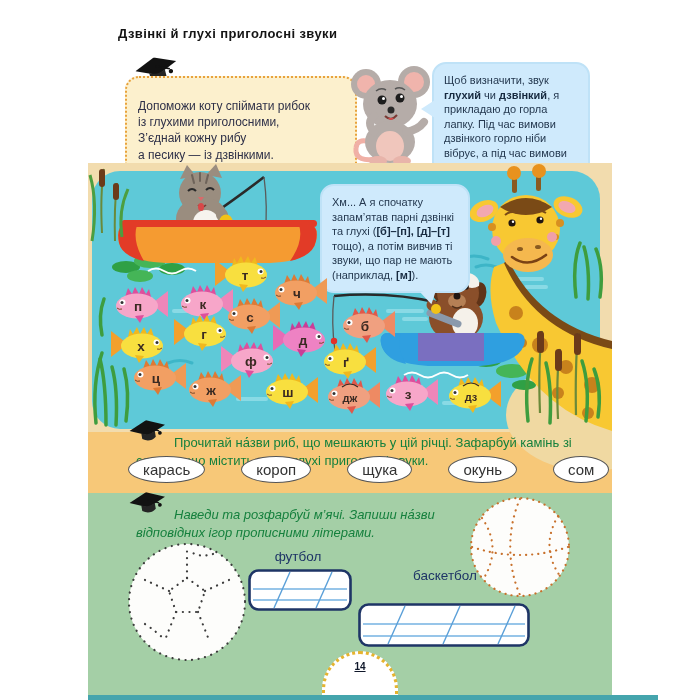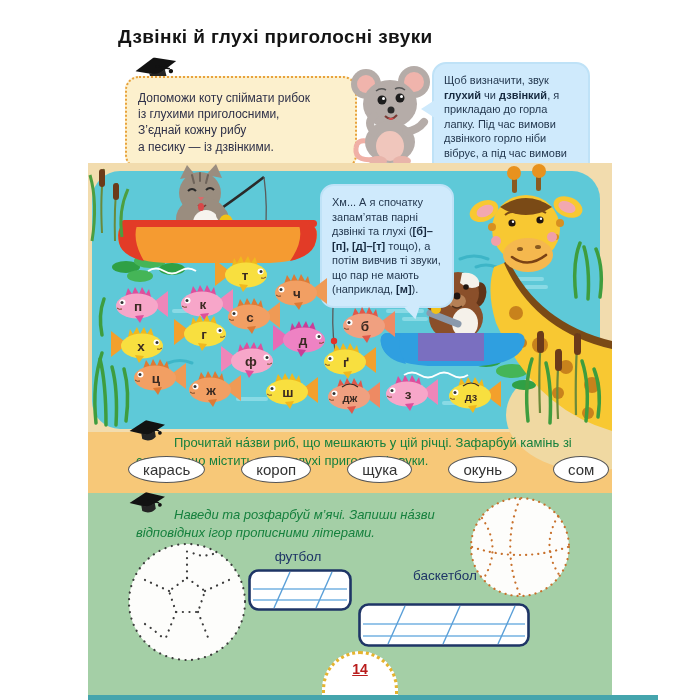--- a/index.html
+++ b/index.html
@@ -1,34 +1,34 @@
 <!DOCTYPE html>
 <html><head>
 <meta charset="utf-8">
 <style>
   html,body{margin:0;padding:0;background:#fff;}
   .screen{position:relative;width:700px;height:700px;background:#ffffff;overflow:hidden;
           font-family:"Liberation Sans",sans-serif;}
   .page{position:absolute;left:88px;top:0;width:524px;height:700px;background:#fff;}
 
-  .page-title{position:absolute;left:30px;top:26px;width:470px;font-size:19px;font-weight:bold;
+  .page-title{position:absolute;left:30px;top:26px;width:470px;font-size:13px;font-weight:bold;
               color:#141414;letter-spacing:.4px;}
 
   .note-box{position:absolute;left:37px;top:76px;width:206px;background:#fcf0cd;
-            border:2px dotted #e8a23c;border-radius:14px;padding:12px 11px;
+            border:2px dotted #e8a23c;border-radius:14px;padding:20px 11px;
             color:#2e3048;font-size:12px;line-height:1.35;}
   .note-box div{white-space:nowrap;}
 
   .cap{position:absolute;}
 
   .bubble{position:absolute;background:#cfeafc;border:2px solid #bfe2f7;border-radius:14px;
           padding:9px 10px;color:#24384f;font-size:11px;line-height:1.32;}
   .bubble b{color:#16293f;}
   .bubble1{left:344px;top:62px;width:158px;box-sizing:border-box;}
-  .bubble2{left:232px;top:184px;width:134px;box-sizing:border-box;}
+  .bubble2{left:232px;top:184px;width:150px;box-sizing:border-box;}
   .tail-l{position:absolute;left:-13px;top:36px;width:0;height:0;
           border-top:9px solid transparent;border-bottom:9px solid transparent;
           border-right:14px solid #cfeafc;}
   .tail-b{position:absolute;right:28px;bottom:-13px;width:0;height:0;
           border-left:7px solid transparent;border-right:11px solid transparent;
           border-top:15px solid #cfeafc;transform:rotate(-18deg);}
 
   .mouse{position:absolute;left:256px;top:60px;}
 
   .scene{position:absolute;left:0;top:163px;}
@@ -50,21 +50,21 @@
   .ball-label{position:absolute;color:#1e3566;font-size:13.5px;text-align:center;}
   .label-soccer{left:160px;top:549px;width:100px;}
   .label-basket{left:290px;top:568px;width:134px;}
   .writebox{position:absolute;}
   .box1{left:160px;top:569px;}
   .box2{left:270px;top:603px;}
 
   .dome{position:absolute;left:234px;top:651px;width:76px;height:49px;background:#fff;
         border:3px dotted #e6b32e;border-bottom:none;border-radius:40px 40px 0 0;
         text-align:center;box-sizing:border-box;}
-  .dome span{display:inline-block;margin-top:7px;font-weight:bold;font-size:14px;color:#b91c1c;text-decoration:underline;}
+  .dome span{display:inline-block;margin-top:7px;font-weight:bold;font-size:10px;color:#0f172a;text-decoration:underline;}
 </style>
 </head>
 <body>
 
 <div class="screen">
 <div class="page">
 
   <div class="page-title">Дзвінкі й глухі приголосні звуки</div>
 
   <svg class="cap" style="left:48px;top:57px;transform:rotate(-14deg);" width="42" height="28" viewBox="0 0 42 28">

